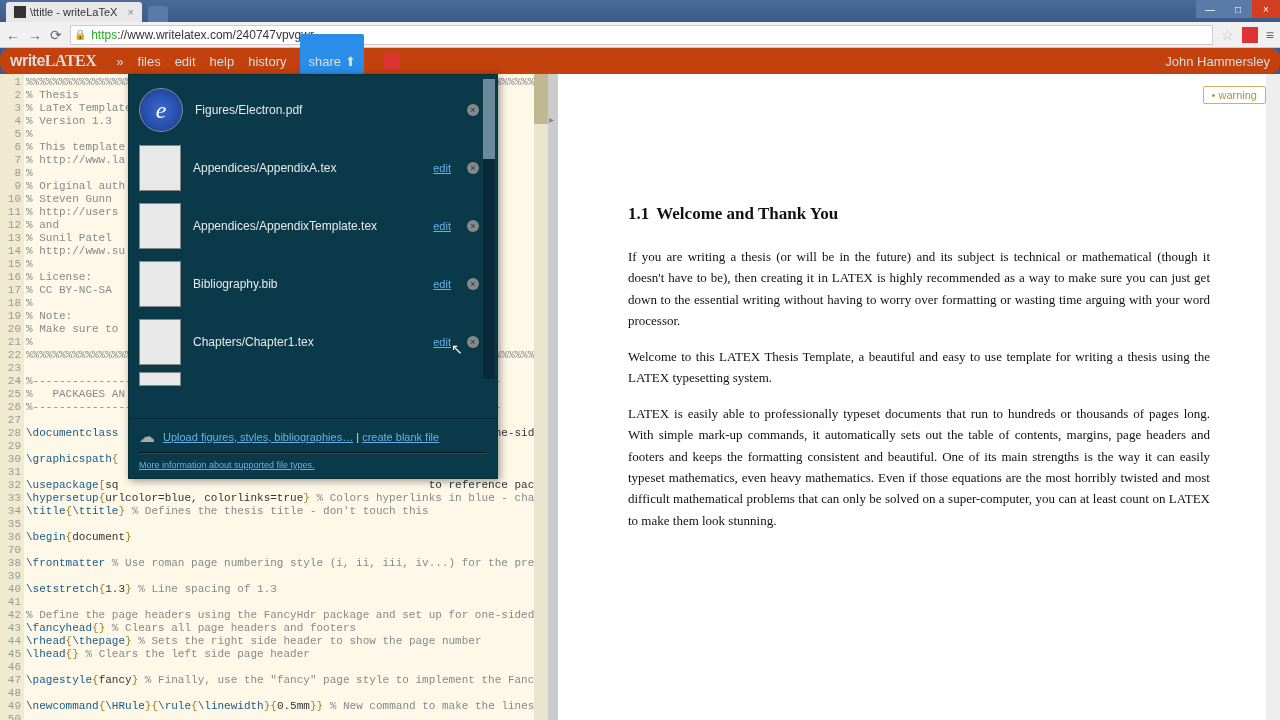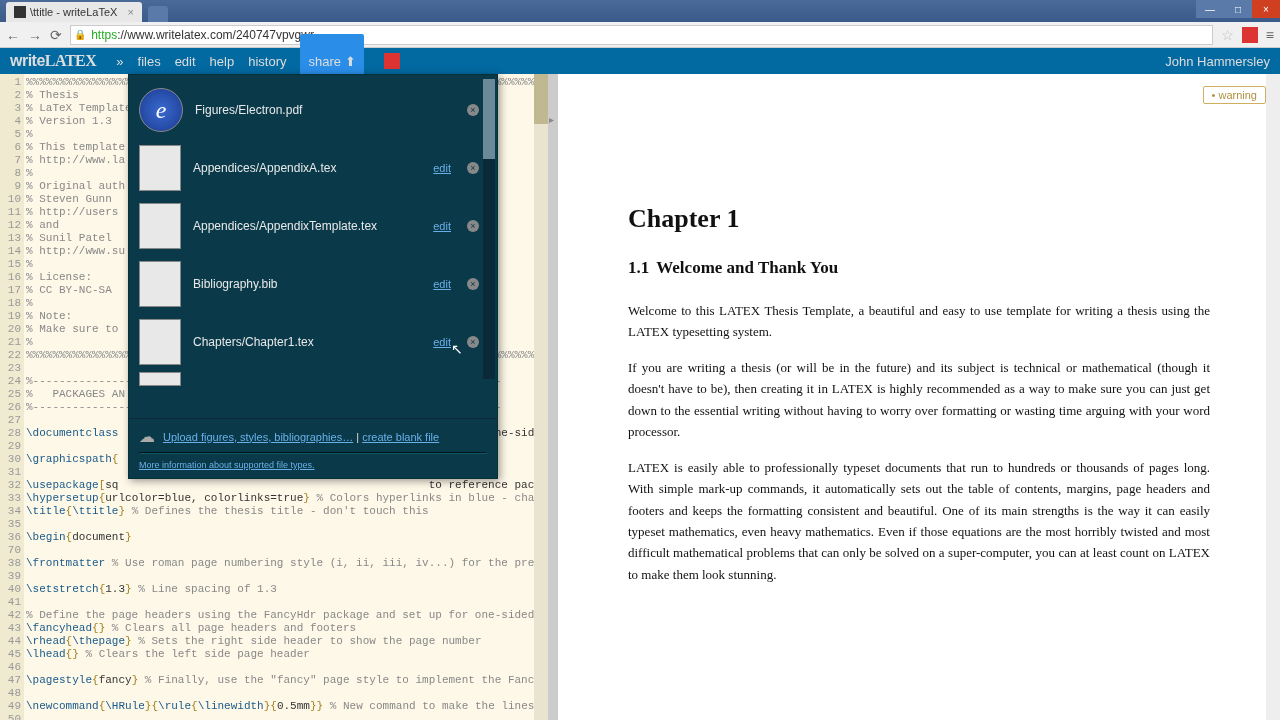--- a/index.html
+++ b/index.html
@@ -21,21 +21,21 @@
 .addr-bar { height: 26px; background: #f0f0f0; display: flex; align-items: center; padding: 0 6px; gap: 8px; border-bottom: 1px solid #ccc; }
 .nav-icon { color: #666; font-size: 14px; cursor: pointer; }
 .url-box { flex: 1; background: #fff; border: 1px solid #ccc; height: 20px; display: flex; align-items: center; padding: 0 4px; font-size: 12px; }
 .lock { color: #2a2; font-size: 10px; margin-right: 4px; }
 .url-proto { color: #2a2; }
 .url-rest { color: #333; }
 .ext-icon { width: 16px; height: 16px; background: #d33; }
 .star-icon { color: #bbb; font-size: 14px; }
 
 
-.app-header { height: 26px; background: #0369a1; display: flex; align-items: center; padding: 0 10px; color: #ddd; font-size: 13px; }
+.app-header { height: 26px; background: #c2410c; display: flex; align-items: center; padding: 0 10px; color: #ddd; font-size: 13px; border-radius: 10px; }
 .logo { font-weight: bold; font-size: 16px; letter-spacing: -0.5px; }
 .logo .la { font-family: serif; }
 .menu { display: flex; gap: 14px; margin-left: 20px; align-items: center; }
 .menu-item { cursor: pointer; }
 .share-btn { background: #2a8de8; padding: 20px 8px; border-radius: 2px; display: flex; align-items: center; gap: 4px; }
 .pdf-icon { width: 16px; height: 16px; background: #d33; margin-left: 6px; display: inline-block; }
 .username { margin-left: auto; }
 
 
 .main { display: flex; height: calc(720px - 22px - 26px - 26px); }
@@ -192,27 +192,26 @@
     <div class="code" id="code"><div><span class="cm">%%%%%%%%%%%%%%%%%%%%%%%%%%%%%%%%%%%%%%%%%%%%%%%%%%%%%%%%%%%%%%%%%%%%%%%%%%%%%%%%%%%%%%%%%%%%</span></div><div><span class="cm">% Thesis</span></div><div><span class="cm">% LaTeX Template</span></div><div><span class="cm">% Version 1.3</span></div><div><span class="cm">%</span></div><div><span class="cm">% This template</span></div><div><span class="cm">% http://www.la</span></div><div><span class="cm">%</span></div><div><span class="cm">% Original auth</span></div><div><span class="cm">% Steven Gunn</span></div><div><span class="cm">% http://users</span></div><div><span class="cm">% and</span></div><div><span class="cm">% Sunil Patel</span></div><div><span class="cm">% http://www.su</span></div><div><span class="cm">%</span></div><div><span class="cm">% License:</span></div><div><span class="cm">% CC BY-NC-SA</span></div><div><span class="cm">%</span></div><div><span class="cm">% Note:</span></div><div><span class="cm">% Make sure to</span></div><div><span class="cm">%</span></div><div><span class="cm">%%%%%%%%%%%%%%%%%%%%%%%%%%%%%%%%%%%%%%%%%%%%%%%%%%%%%%%%%%%%%%%%%%%%%%%%%%%%%%%%%%%%%%%%%%%%</span></div><div>&nbsp;</div><div><span class="cm">%---------------                                              ----------</span></div><div><span class="cm">%   PACKAGES AN</span></div><div><span class="cm">%---------------                                              ----------</span></div><div>&nbsp;</div><div><span class="kw">\documentclass</span>                                               size and one-sided paper</div><div>&nbsp;</div><div><span class="kw">\graphicspath</span><span class="br">{</span>                                               stored</div><div>&nbsp;</div><div><span class="kw">\usepackage</span><span class="br">[</span>sq                                               to reference pack                                             nt text (e.g. Smi                                             rs), remove 'numbers'</div><div><span class="kw">\hypersetup</span><span class="br">{</span>urlcolor=blue, colorlinks=true<span class="br">}</span> <span class="cm">% Colors hyperlinks in blue - change to black if annoying</span></div><div><span class="kw">\title</span><span class="br">{</span><span class="kw">\ttitle</span><span class="br">}</span> <span class="cm">% Defines the thesis title - don't touch this</span></div><div>&nbsp;</div><div><span class="kw">\begin</span><span class="br">{</span>document<span class="br">}</span></div><div>&nbsp;</div><div><span class="kw">\frontmatter</span> <span class="cm">% Use roman page numbering style (i, ii, iii, iv...) for the pre-content pages</span></div><div>&nbsp;</div><div><span class="kw">\setstretch</span><span class="br">{</span>1.3<span class="br">}</span> <span class="cm">% Line spacing of 1.3</span></div><div>&nbsp;</div><div><span class="cm">% Define the page headers using the FancyHdr package and set up for one-sided printing</span></div><div><span class="kw">\fancyhead</span><span class="br">{</span><span class="br">}</span> <span class="cm">% Clears all page headers and footers</span></div><div><span class="kw">\rhead</span><span class="br">{</span><span class="kw">\thepage</span><span class="br">}</span> <span class="cm">% Sets the right side header to show the page number</span></div><div><span class="kw">\lhead</span><span class="br">{</span><span class="br">}</span> <span class="cm">% Clears the left side page header</span></div><div>&nbsp;</div><div><span class="kw">\pagestyle</span><span class="br">{</span>fancy<span class="br">}</span> <span class="cm">% Finally, use the "fancy" page style to implement the FancyHdr headers</span></div><div>&nbsp;</div><div><span class="kw">\newcommand</span><span class="br">{</span><span class="kw">\HRule</span><span class="br">}</span><span class="br">{</span><span class="kw">\rule</span><span class="br">{</span><span class="kw">\linewidth</span><span class="br">}</span><span class="br">{</span>0.5mm<span class="br">}</span><span class="br">}</span> <span class="cm">% New command to make the lines in the title page</span></div><div>&nbsp;</div></div>
     <div class="ed-scroll">
         <div class="ed-thumb"></div>
       </div>
   </div>
 
   <div class="divider"></div>
 
   <div class="preview-pane">
     <div class="warning-badge">• warning</div>
-    <div class="chapter-num">Chapter 1</div>
     <div class="section-title">
       <span class="section-num">1.1</span><span>Welcome and Thank You</span>
     </div>
     <div class="body-text">
+      <p>If you are writing a thesis (or will be in the future) and its subject is technical or mathematical (though it doesn't have to be), then creating it in LATEX is highly recommended as a way to make sure you can just get down to the essential writing without having to worry over formatting or wasting time arguing with your word processor.</p>
       <p>Welcome to this LATEX Thesis Template, a beautiful and easy to use template for writing a thesis using the LATEX typesetting system.</p>
-      <p>If you are writing a thesis (or will be in the future) and its subject is technical or mathematical (though it doesn't have to be), then creating it in LATEX is highly recommended as a way to make sure you can just get down to the essential writing without having to worry over formatting or wasting time arguing with your word processor.</p>
       <p>LATEX is easily able to professionally typeset documents that run to hundreds or thousands of pages long. With simple mark-up commands, it automatically sets out the table of contents, margins, page headers and footers and keeps the formatting consistent and beautiful. One of its main strengths is the way it can easily typeset mathematics, even heavy mathematics. Even if those equations are the most horribly twisted and most difficult mathematical problems that can only be solved on a super-computer, you can at least count on LATEX to make them look stunning.</p>
     </div>
     <div class="pv-scroll"></div>
   </div>
 </div>
 
 <div class="files-panel">
   <div class="files-list" id="files-list">
     <div class="file-row">
         <div class="file-thumb electron"></div>

